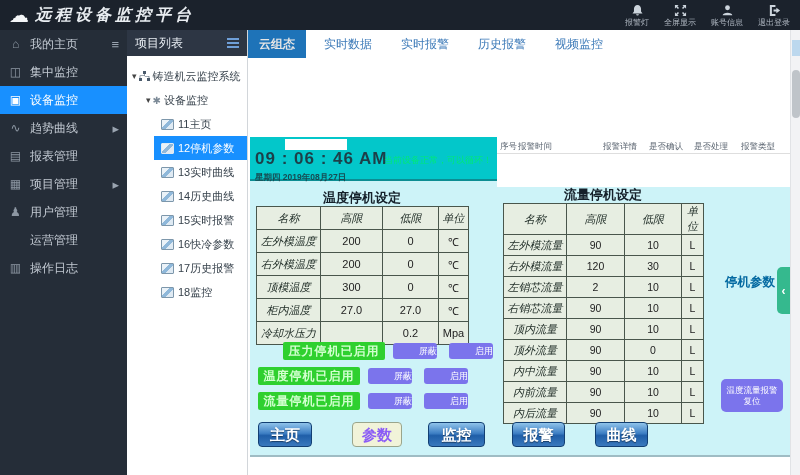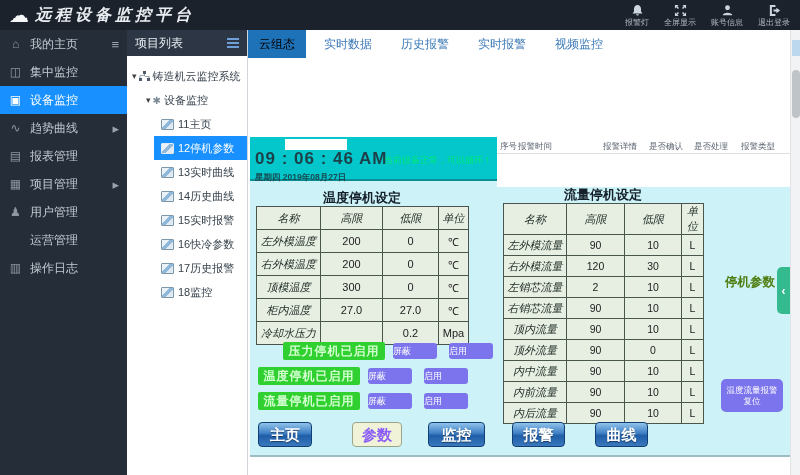--- a/index.html
+++ b/index.html
@@ -37,21 +37,21 @@
   .sitemap-icon{margin-right:3px;}
   .sitemap-icon svg{width:11px;height:10px;fill:#4a5a6b;display:block;}
   .gear-icon{color:#7c8a97;font-size:10px;margin-right:3px;}
   .pic-icon{width:11px;height:9px;border:1px solid #7d97ab;border-radius:1px;
     background:linear-gradient(135deg,#eaf2f8 0 38%,#8fb8da 38% 62%,#dfeaf3 62%);margin-right:4px;flex:none;}
   .tree-row.selected .pic-icon{border-color:#dfeaf3;}
   
   .main{position:absolute;left:248px;top:30px;width:542px;height:445px;background:#fff;}
   .tabbar{height:28px;display:flex;}
   .tab{height:28px;line-height:28px;padding:0 11px;font-size:12px;color:#3c7ab8;cursor:pointer;margin-right:7px;}
-  .tab.active{background:#1e73b8;color:#000000;}
+  .tab.active{background:#1e73b8;color:#e5e5e5;font-weight:bold;}
   
   .scrollbar{position:absolute;left:790px;top:30px;width:10px;height:445px;background:#f2f3f5;border-left:1px solid #e1e3e6;box-sizing:border-box;cursor:pointer;}
   .scroll-accent{position:absolute;left:1px;top:10px;width:8px;height:16px;background:#bcd8ee;}
   .scroll-thumb{position:absolute;left:1px;top:40px;width:8px;height:48px;background:#bfc4c9;border-radius:4px;cursor:pointer;}
   
   .scada{position:absolute;left:2px;top:107px;width:540px;height:318px;background:#cdf3f8;border-bottom:2px solid #9fbcc4;box-sizing:content-box;}
   .clock-panel{position:absolute;left:0;top:0;width:247px;height:44px;background:#03c7ca;border-bottom:2px solid #0c8d93;box-sizing:border-box;}
   .white-patch{position:absolute;left:35px;top:2px;width:62px;height:11px;background:#fff;}
   .clock-time{position:absolute;left:5px;top:12px;font-size:17px;font-weight:600;color:#1d3f48;letter-spacing:1px;}
   .clock-date{position:absolute;left:5px;top:35px;font-size:8.5px;font-weight:bold;color:#174b52;}
@@ -68,34 +68,34 @@
   .temp-table{left:6px;top:69px;width:212px;}
   .temp-table td{height:22px;font-size:11px;}
   .flow-table{left:253px;top:66px;width:200px;}
   .flow-table td{height:20px;font-size:10.5px;}
   .ptable .hd, .ptable .nm{font-family:"DejaVu Serif",serif;font-style:italic;color:#23302a;font-size:11px;}
   .ptable .val{font-family:"Liberation Sans",sans-serif;color:#222;}
   .ptable .unit{color:#222;}
   .interlock-row{position:absolute;left:8px;display:flex;align-items:center;}
   .ir0{top:205px;padding-left:25px;} .ir1{top:230px;} .ir2{top:255px;}
   .interlock-status{width:102px;height:18px;line-height:18px;text-align:center;background:#2fd02f;color:#d2ffcf;font-size:12px;font-weight:bold;border-radius:2px;letter-spacing:1px;}
-  .mini-btn{width:44px;height:16px;line-height:16px;text-align:left;background:#7b74ec;color:#fff;font-size:9px;border:none;border-radius:3px;cursor:pointer;padding:0;font-family:"Liberation Sans",sans-serif;}
+  .mini-btn{width:44px;height:16px;line-height:16px;text-align:right;background:#7b74ec;color:#fff;font-size:9px;border:none;border-radius:3px;cursor:pointer;padding:0;font-family:"Liberation Sans",sans-serif;}
   .mini-btn.mask{margin-left:8px;}
   .mini-btn.enable{margin-left:12px;}
   .nav-btn{position:absolute;top:285px;height:25px;line-height:23px;text-align:center;
     background:linear-gradient(180deg,#8fc3ea 0%,#3e7fc4 45%,#1f5ea8 55%,#3a79bd 100%);
     border:1px solid #123f73;border-radius:4px;color:#fff;font-size:15px;font-weight:bold;
     text-shadow:0 1px 1px rgba(0,0,0,.45);cursor:pointer;box-sizing:border-box;padding:0;font-family:"Liberation Sans",sans-serif;}
   .nb0{left:8px;width:54px;} .nb1{left:102px;width:50px;} .nb2{left:178px;width:57px;} .nb3{left:262px;width:53px;} .nb4{left:345px;width:53px;}
   .nav-btn.active{background:#f1f3d9;color:#8b5cf6;border:1px solid #9aa58c;text-shadow:none;}
   .quickcool-btn{position:absolute;left:465px;top:105px;width:70px;height:22px;line-height:20px;text-align:center;
     background:linear-gradient(180deg,#8fc3ea 0%,#3e7fc4 45%,#1f5ea8 55%,#3a79bd 100%);
     border:1px solid #16457c;border-radius:3px;color:#081f36;font-size:12px;font-weight:bold;cursor:pointer;box-sizing:border-box;padding:0;font-family:"Liberation Sans",sans-serif;}
   .shutdown-btn{position:absolute;left:465px;top:135px;width:70px;height:20px;line-height:20px;text-align:center;
-    background:transparent;border:none;color:#4d7c0f;font-size:12.5px;font-weight:bold;cursor:pointer;padding:0;font-family:"Liberation Sans",sans-serif;}
+    background:transparent;border:none;color:#0369a1;font-size:12.5px;font-weight:bold;cursor:pointer;padding:0;font-family:"Liberation Sans",sans-serif;}
   .collapse-handle{position:absolute;left:527px;top:130px;width:13px;height:47px;background:#35b98e;border-radius:5px 0 0 5px;
     display:flex;align-items:center;justify-content:center;color:#fff;font-size:12px;font-weight:bold;cursor:pointer;}
   .reset-btn{position:absolute;left:471px;top:242px;width:62px;height:33px;background:#7b74ec;border:none;border-radius:5px;
     color:#fff;font-size:8.5px;line-height:1.25;text-align:center;cursor:pointer;padding:1px 2px;font-family:"Liberation Sans",sans-serif;}
 </style>
 </head>
 <body>
 
 <header class="topbar">
   <span class="cloud-logo">☁</span>
@@ -225,22 +225,22 @@
       <span class="pic-icon"></span>
       <span>18监控</span>
     </div>
   </div>
 </aside>
 
 <main class="main">
   <div class="tabbar">
     <div class="tab active">云组态</div>
     <div class="tab">实时数据</div>
+    <div class="tab">实时报警</div>
     <div class="tab">历史报警</div>
-    <div class="tab">实时报警</div>
     <div class="tab">视频监控</div>
   </div>
 
   <div class="scada">
 
     <div class="clock-panel">
       <div class="white-patch"></div>
       <div class="clock-time">09 : 06 : 46 AM</div>
       <div class="clock-date">星期四  2019年08月27日</div>
       <div class="status-msg">当前设备正常，可以循环！</div>

